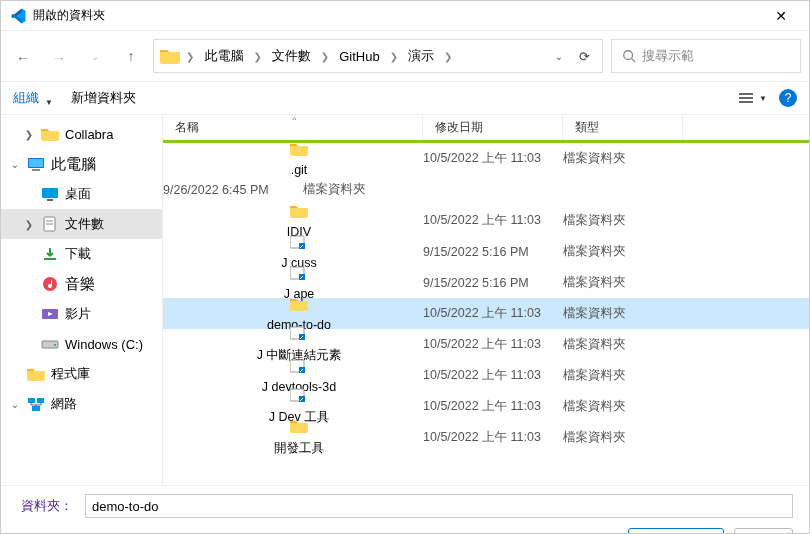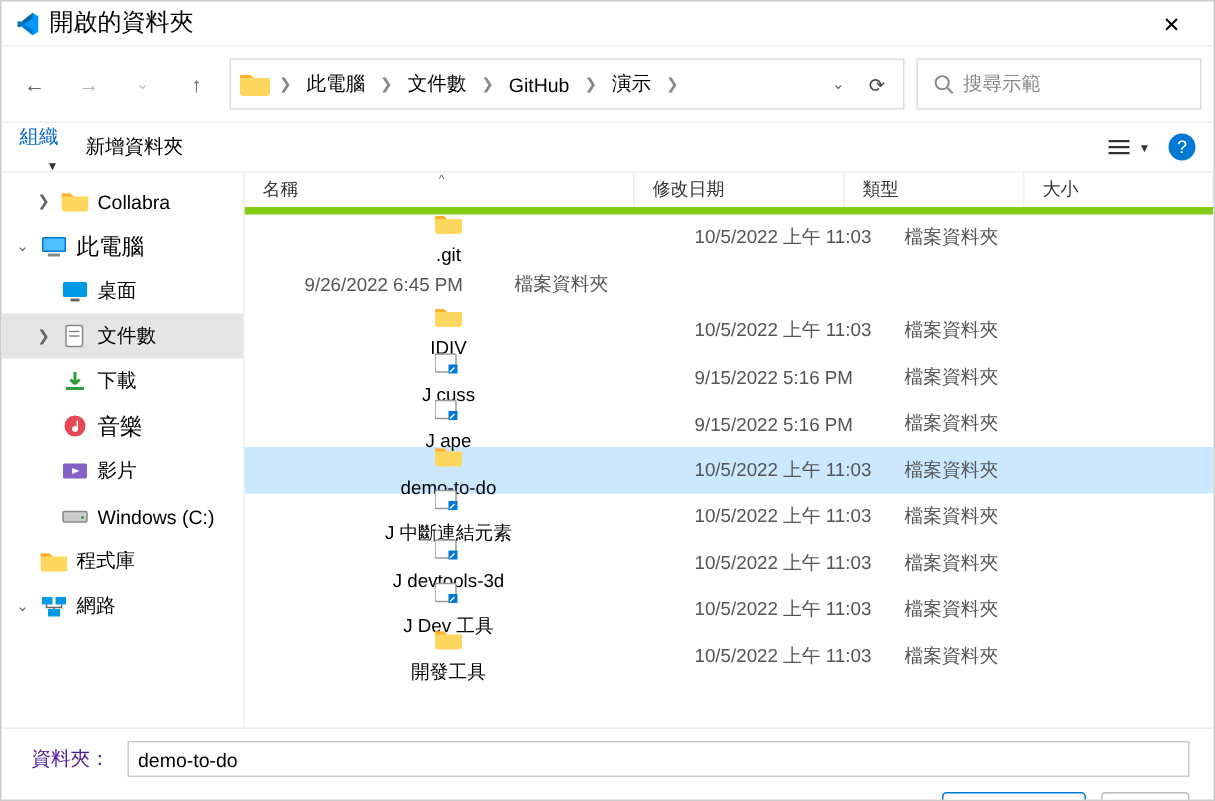--- a/index.html
+++ b/index.html
@@ -1,59 +1,59 @@
 <!DOCTYPE html>
 <html><head>
 <meta charset="utf-8">
 <style>
 * { box-sizing: border-box; margin: 0; padding: 0; font-family: "Segoe UI", "Microsoft JhengHei", sans-serif; }
 body { background: #fff; width: 810px; height: 534px; overflow: hidden; border: 1px solid #ccc; }
 .titlebar { display: flex; align-items: center; height: 30px; padding: 0 8px; border-bottom: 1px solid #eee; }
 .titlebar .vscode-icon { width: 18px; height: 18px; margin-right: 6px; }
-.titlebar .title { font-size: 16px; flex: 1; }
+.titlebar .title { font-size: 12px; flex: 1; }
 .titlebar .close { width: 40px; text-align: center; font-size: 14px; cursor: pointer; }
 .navbar { display: flex; align-items: center; height: 50px; padding: 0 8px; gap: 8px; }
 .navbtn { width: 28px; height: 28px; display: flex; align-items: center; justify-content: center; color: #666; cursor: pointer; font-size: 14px; }
 .navbtn.disabled { color: #bbb; }
 .breadcrumb { flex: 1; display: flex; align-items: center; border: 1px solid #ddd; height: 34px; padding: 0 6px; gap: 4px; font-size: 13px; }
 .breadcrumb .folder-ico { width: 20px; height: 16px; }
 .breadcrumb .chev { color: #888; font-size: 10px; padding: 0 2px; }
 .breadcrumb .crumb { padding: 2px 4px; cursor: pointer; }
 .breadcrumb .spacer { flex: 1; }
 .breadcrumb .dd { color: #666; font-size: 10px; padding: 0 6px; }
 .breadcrumb .refresh { color: #444; font-size: 13px; padding: 0 6px; cursor: pointer; }
 .searchbox { width: 190px; border: 1px solid #ddd; height: 34px; display: flex; align-items: center; padding: 0 10px; gap: 6px; color: #888; font-size: 13px; text-align: right; }
 .toolbar { display: flex; align-items: center; height: 34px; padding: 0 12px; gap: 18px; font-size: 13px; border-top: 1px solid #eee; border-bottom: 1px solid #eee; }
-.toolbar .org { color: #0066cc; cursor: pointer; display: flex; align-items: flex-end; gap: 6px; flex-direction: column; }
+.toolbar .org { color: #0066cc; cursor: pointer; display: flex; align-items: flex-end; gap: 6px; }
 .toolbar .org .dd { font-size: 8px; color: #333; }
 .toolbar .newf { cursor: pointer; text-align: right; }
 .toolbar .right { margin-left: auto; display: flex; align-items: center; gap: 12px; }
 .toolbar .viewbtn { display: flex; align-items: center; gap: 4px; cursor: pointer; }
 .toolbar .help { width: 18px; height: 18px; border-radius: 50%; background: #0078d4; color: #fff; font-size: 12px; display: flex; align-items: center; justify-content: center; cursor: pointer; }
 .content { display: flex; height: 370px; }
 .sidebar { width: 162px; border-right: 1px solid #eee; overflow-y: auto; padding: 4px 0; }
 .tree-item { display: flex; align-items: center; height: 30px; font-size: 13px; cursor: pointer; padding-left: 6px; gap: 2px; }
 .tree-item.selected { background: #e5e5e5; }
 .tree-item .ind { display: inline-block; }
 .tree-item .exp { width: 12px; font-size: 10px; color: #666; text-align: center; }
 .tree-item .ico { width: 18px; height: 16px; display: flex; align-items: center; justify-content: center; margin: 0 4px; }
 .tree-item.bold { font-size: 15px; font-weight: 400; }
 .filelist { flex: 1; display: flex; flex-direction: column; overflow: hidden; }
-.colheader { display: flex; height: 28px; border-bottom: 5px solid #84cc16; font-size: 12px; color: #333; }
+.colheader { display: flex; height: 28px; border-bottom: 3px solid #84cc16; font-size: 12px; color: #333; }
 .colheader > div { display: flex; align-items: center; padding-left: 12px; border-right: 1px solid #eee; }
 .col-name { width: 260px; position: relative; }
 .col-name .sort { position: absolute; left: 50%; top: 0; font-size: 8px; color: #666; }
 .col-date { width: 140px; }
 .col-type { width: 120px; }
 .col-size { flex: 1; }
 .rows { flex: 1; overflow-y: auto; }
 .row { display: flex; height: 31px; align-items: center; font-size: 12.5px; cursor: pointer; }
 .row.selected { background: #cce8ff; }
 .row .rname { width: 260px; display: flex; align-items: center; gap: 6px; padding-left: 12px; flex-direction: column; }
-.row .rdate { width: 140px; color: #555; margin-left: 40px; }
+.row .rdate { width: 140px; color: #555; }
 .row .rtype { width: 120px; color: #555; }
 .row .rsize { flex: 1; }
 .bottom { border-top: 1px solid #eee; padding: 8px 16px 12px; }
 .folderline { display: flex; align-items: center; gap: 8px; margin-bottom: 10px; font-size: 13px; }
 .folderline label { color: #4c1d95; width: 60px; text-align: right; padding-right: 4px;}
 .folderline input { flex: 1; border: 1px solid #ccc; height: 24px; padding: 0 6px; font-size: 13px; }
 .buttons { display: flex; justify-content: flex-end; gap: 10px; }
 .buttons button { height: 26px; padding: 0 16px; font-size: 12.5px; border: 1px solid #bbb; background: #fdfdfd; cursor: pointer; border-radius: 3px; }
 .buttons button.primary { border-color: #0078d4; background:#fdfdfd; }
 svg { display: block; }
@@ -246,21 +246,20 @@
       </div>
     </div>
   <div class="filelist">
     <div class="colheader">
       <div class="col-name">
           <span>名稱</span>
           <span class="sort">^</span>
         </div>
       <div class="col-date">修改日期</div>
       <div class="col-type">類型</div>
-      <div class="col-size">大小</div>
     </div>
     <div class="rows" id="rows">
         <div class="row">
           <div class="rname">
             <span>
               <svg viewBox="0 0 18 16" width="18" height="16">
                 <path fill="#ffd75e" d="M0 3h6l2 2h10v8a2 2 0 01-2 2H2a2 2 0 01-2-2V3z"></path>
                 <path fill="#ffb02e" d="M0 3h6l2 2H0z"></path>
               </svg>
             </span>

